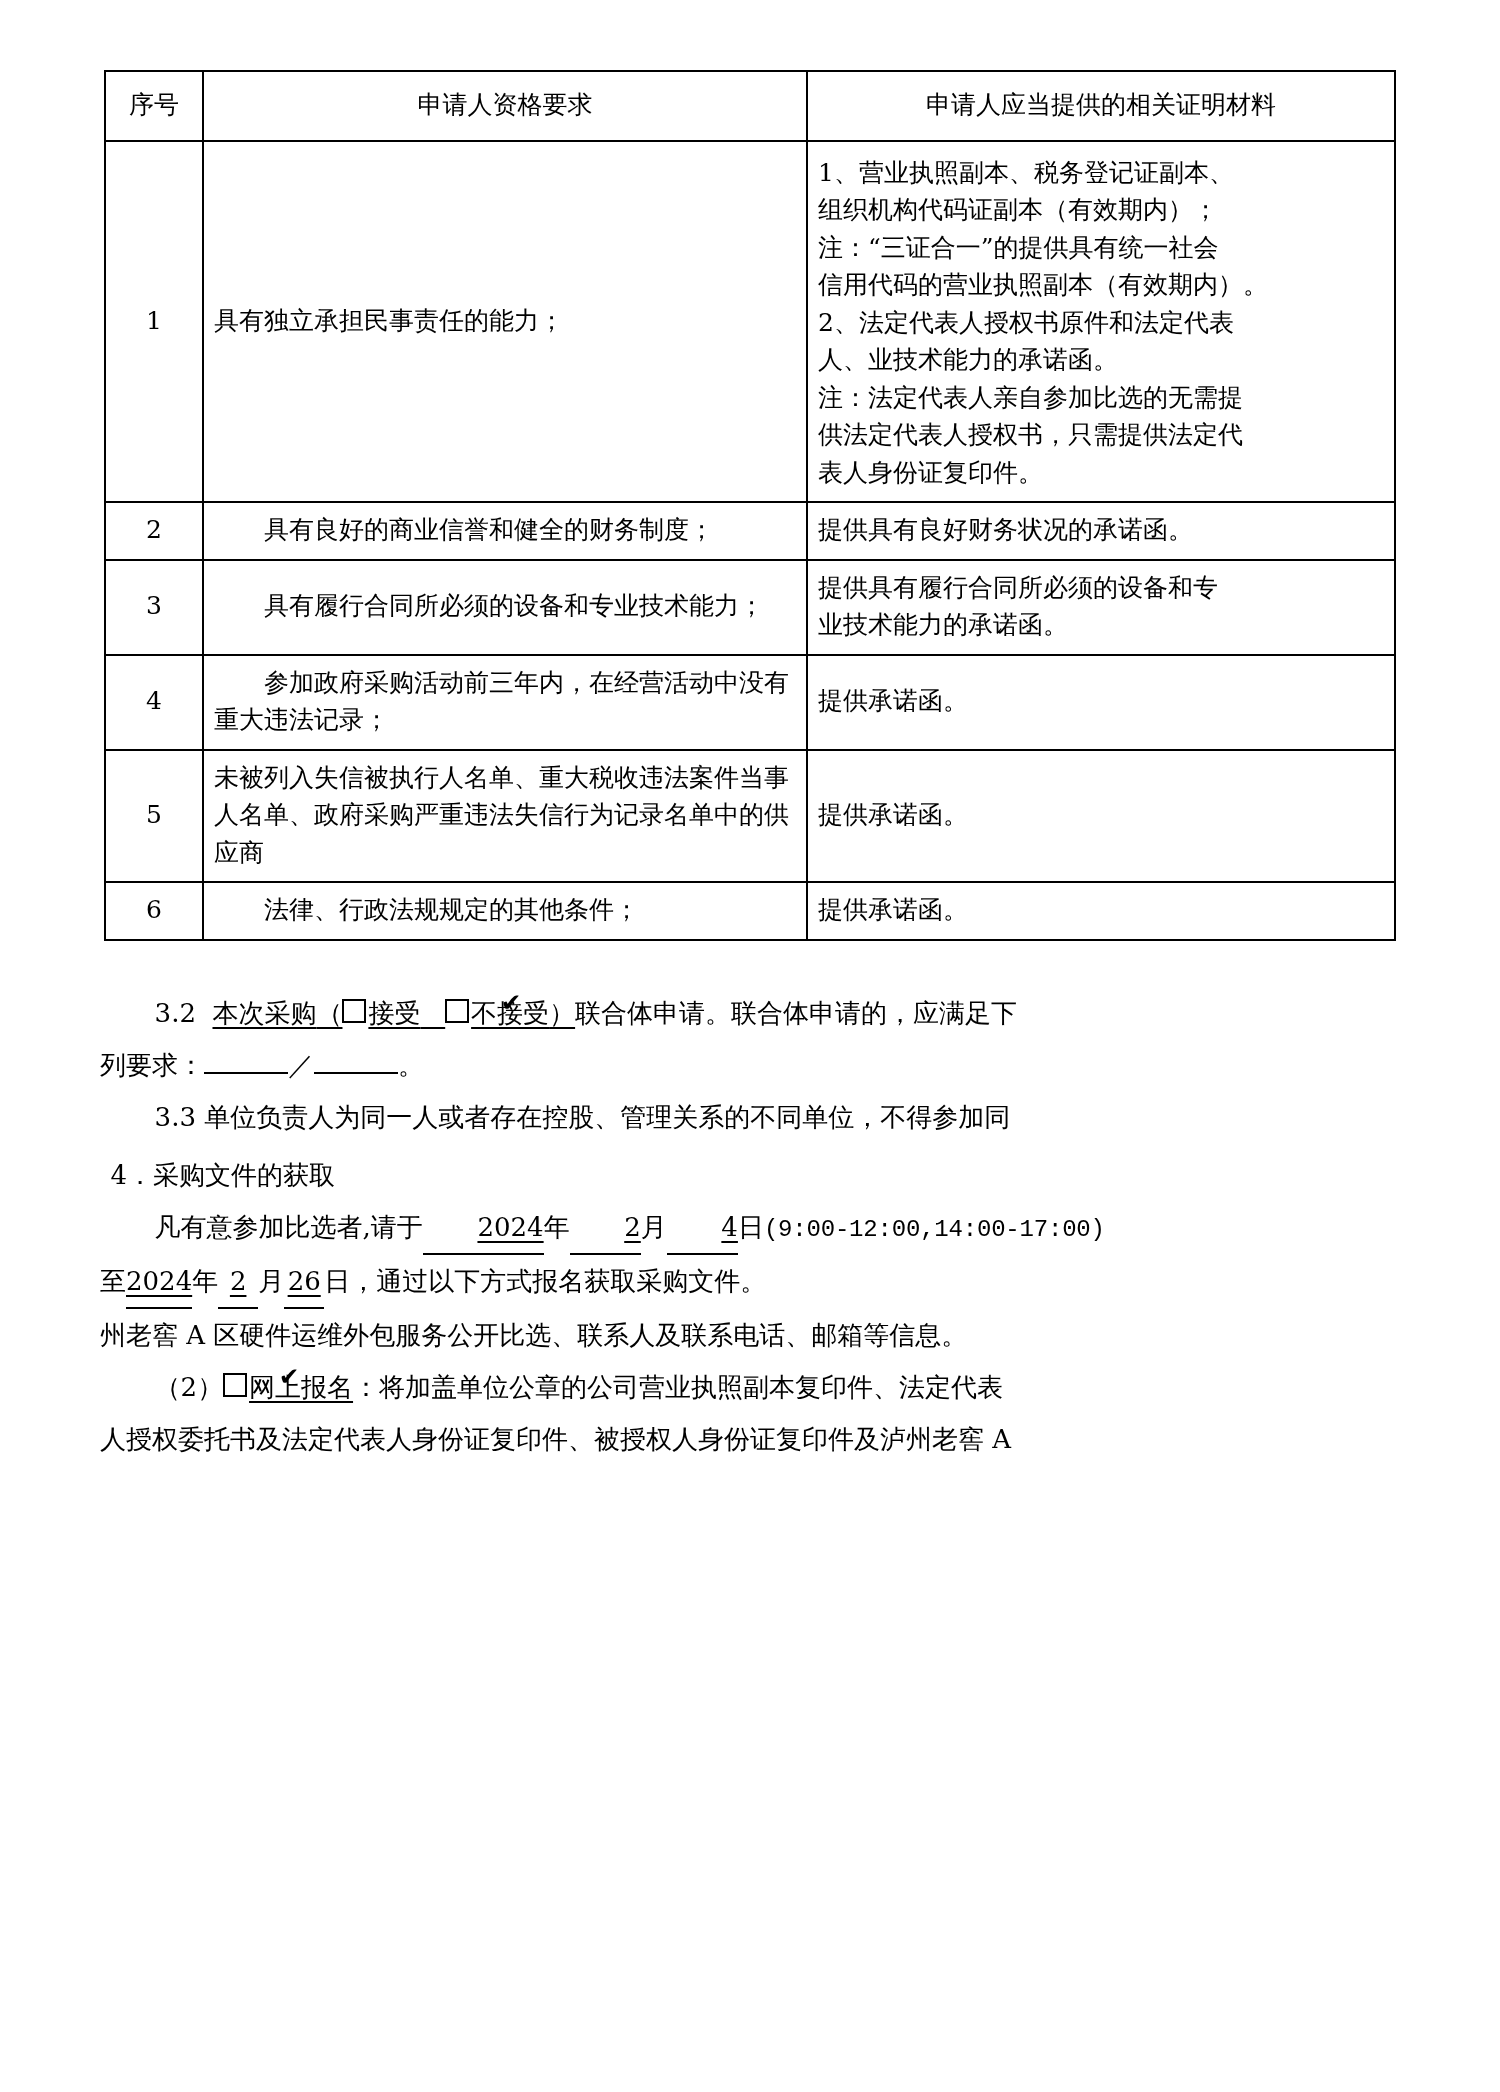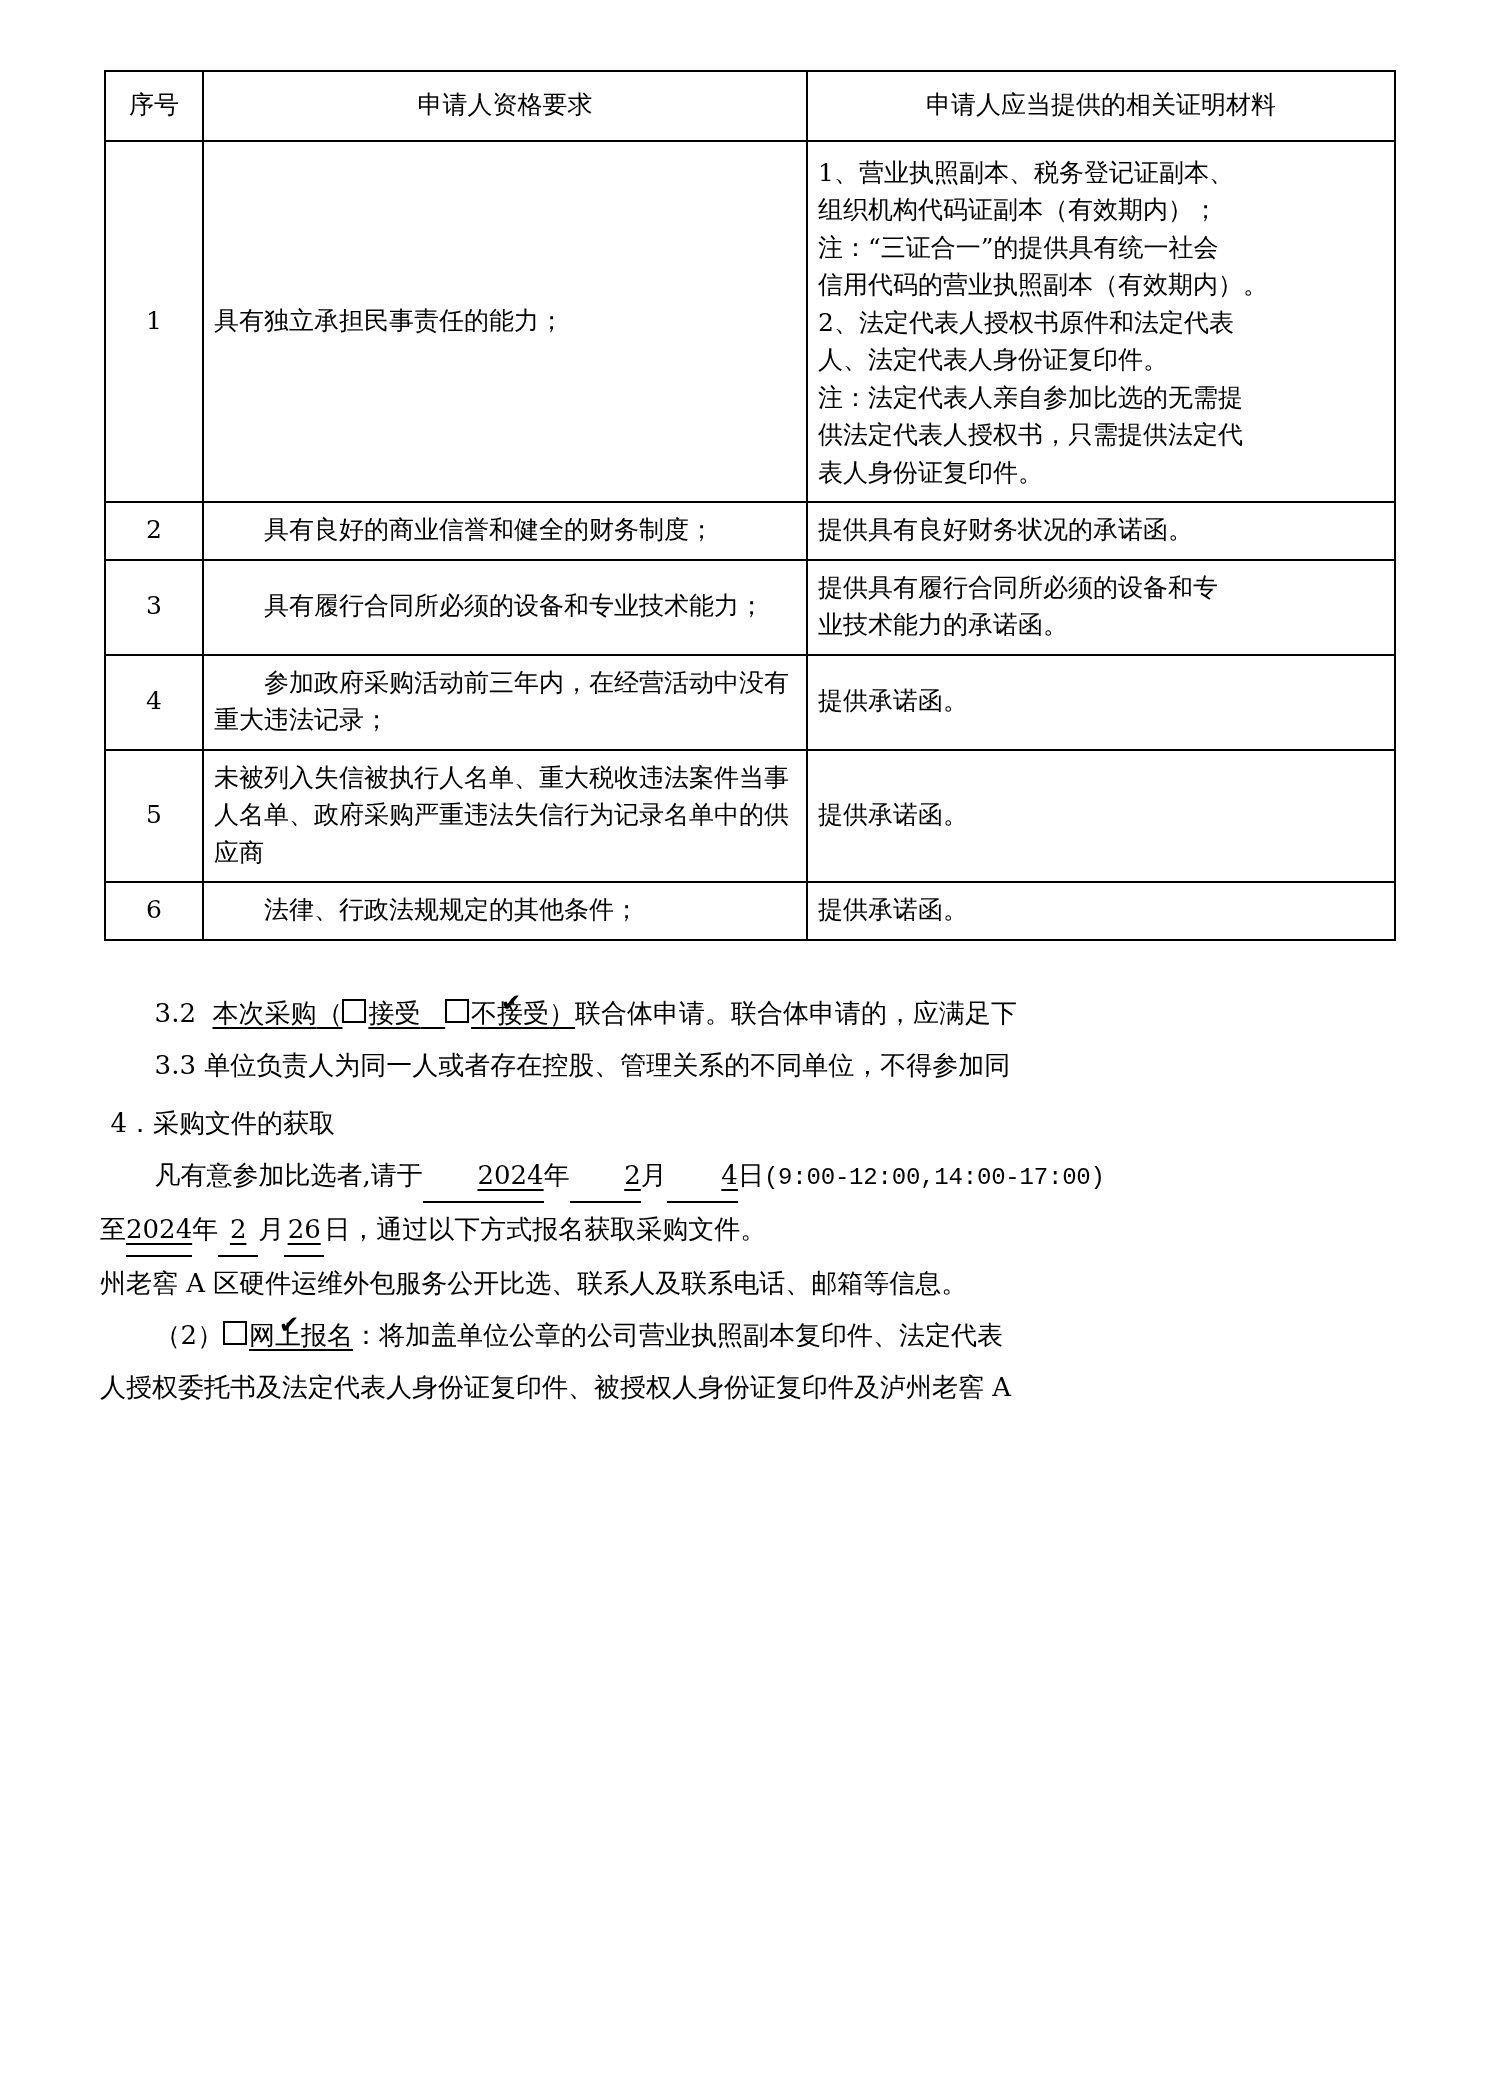--- a/index.html
+++ b/index.html
@@ -146,21 +146,21 @@
     <tbody>
       <tr>
         <td class="no-cell top">1</td>
         <td class="req-cell noind">具有独立承担民事责任的能力；</td>
         <td class="doc-cell top">
           <span class="doc-line">1、营业执照副本、税务登记证副本、</span>
           <span class="doc-line">组织机构代码证副本（有效期内）；</span>
           <span class="doc-line">注：“三证合一”的提供具有统一社会</span>
           <span class="doc-line">信用代码的营业执照副本（有效期内）。</span>
           <span class="doc-line">2、法定代表人授权书原件和法定代表</span>
-          <span class="doc-line">人、法定代表人身份证复印件。</span>
+          <span class="doc-line">人、业技术能力的承诺函。</span>
           <span class="doc-line">注：法定代表人亲自参加比选的无需提</span>
           <span class="doc-line">供法定代表人授权书，只需提供法定代</span>
           <span class="doc-line">表人身份证复印件。</span>
         </td>
       </tr>
       <tr>
         <td class="no-cell">2</td>
         <td class="req-cell">具有良好的商业信誉和健全的财务制度；</td>
         <td class="doc-cell">提供具有良好财务状况的承诺函。</td>
       </tr>
@@ -190,20 +190,23 @@
     </tbody>
   </table>
 
   <div class="body-text">
 
     <p class="para indent">
       <span>3.2</span>
       <span>&nbsp;</span><span class="u"><span>本次采购</span>（<span class="box"></span><span>接受</span>&nbsp;&nbsp;&nbsp;<span class="box checked"></span><span>不接受</span>）</span><span>联合体申请。联合体申请的，应满足下</span>
     </p>
 
+    <p class="para">
+      <span>列要求：</span><span class="blank"></span><span>／</span><span class="blank"></span><span>。</span>
+    </p>
 
     <p class="para indent">3.3 单位负责人为同一人或者存在控股、管理关系的不同单位，不得参加同</p>
 
     <p class="para indent1 sect">4．采购文件的获取</p>
 
     <p class="para indent">
       <span>凡有意参加比选者,请于</span><span class="blank sm u">2024</span><span>年</span><span class="blank xs u">2</span><span>月</span><span class="blank xs u">4</span><span>日</span><span class="mono">(9:00-12:00,14:00-17:00)</span>
     </p>
 
     <p class="para">

